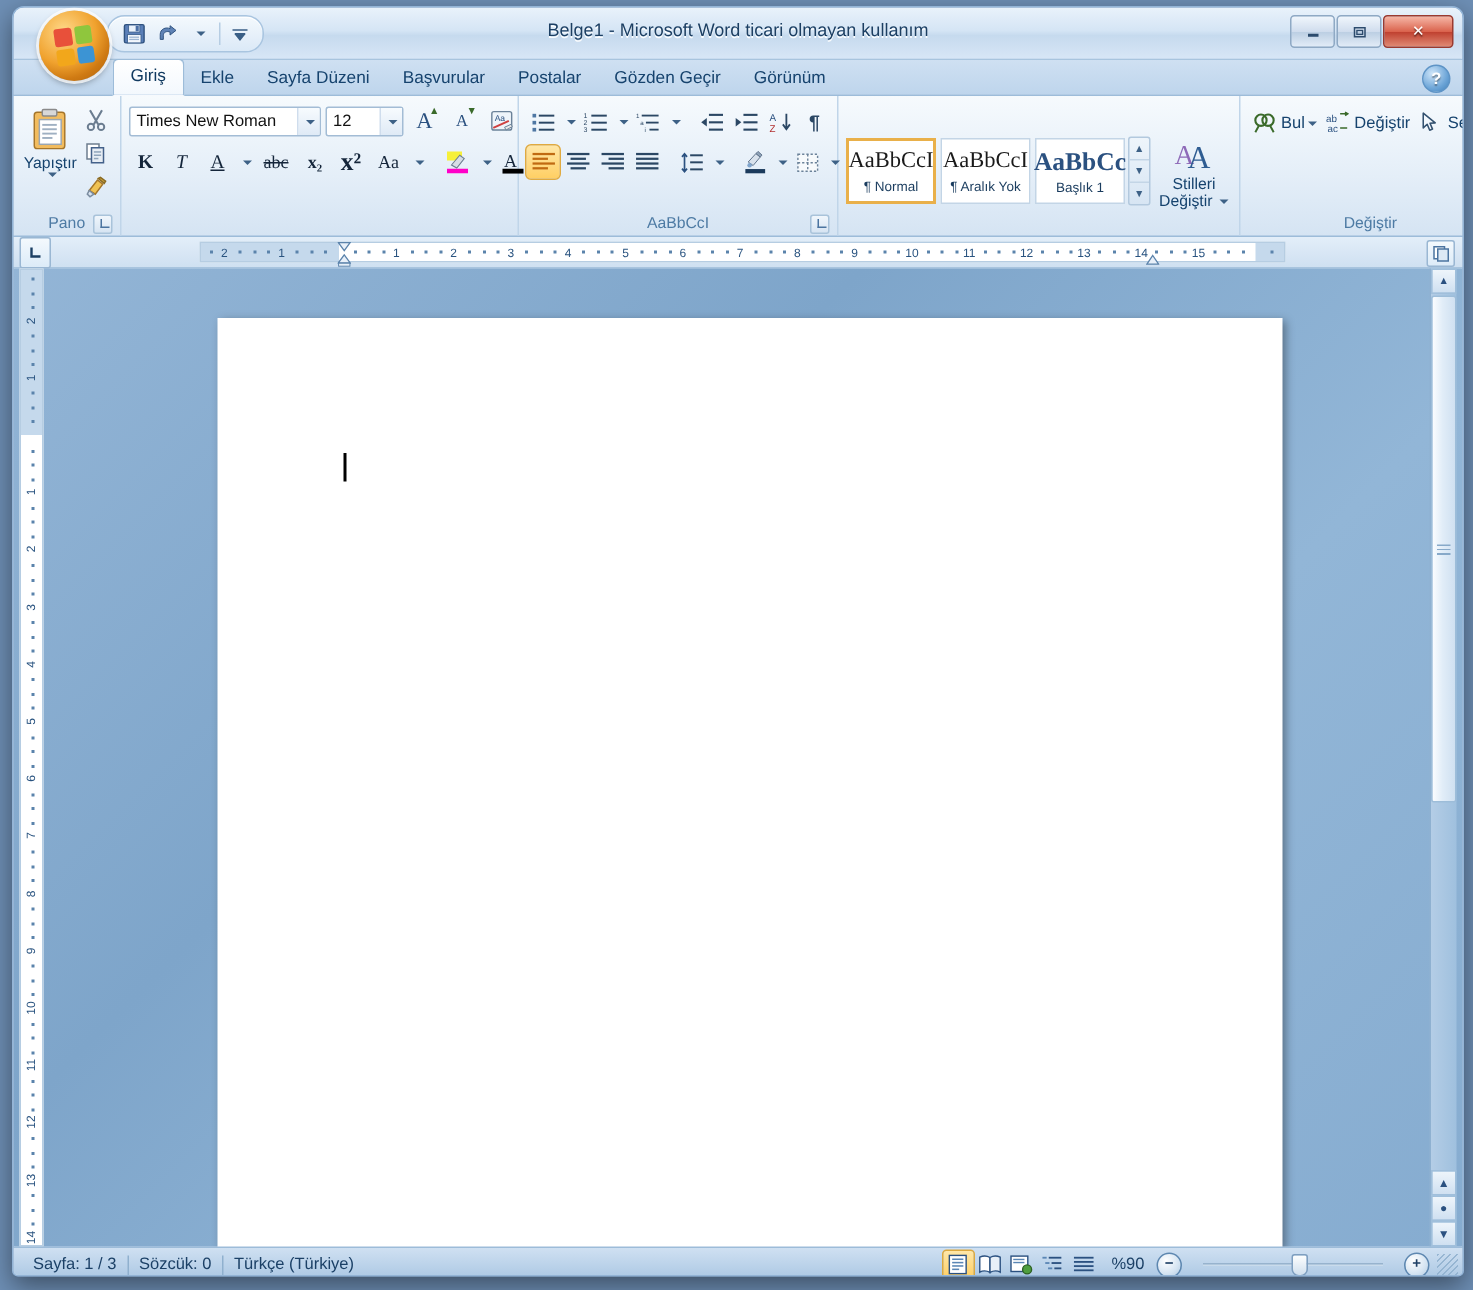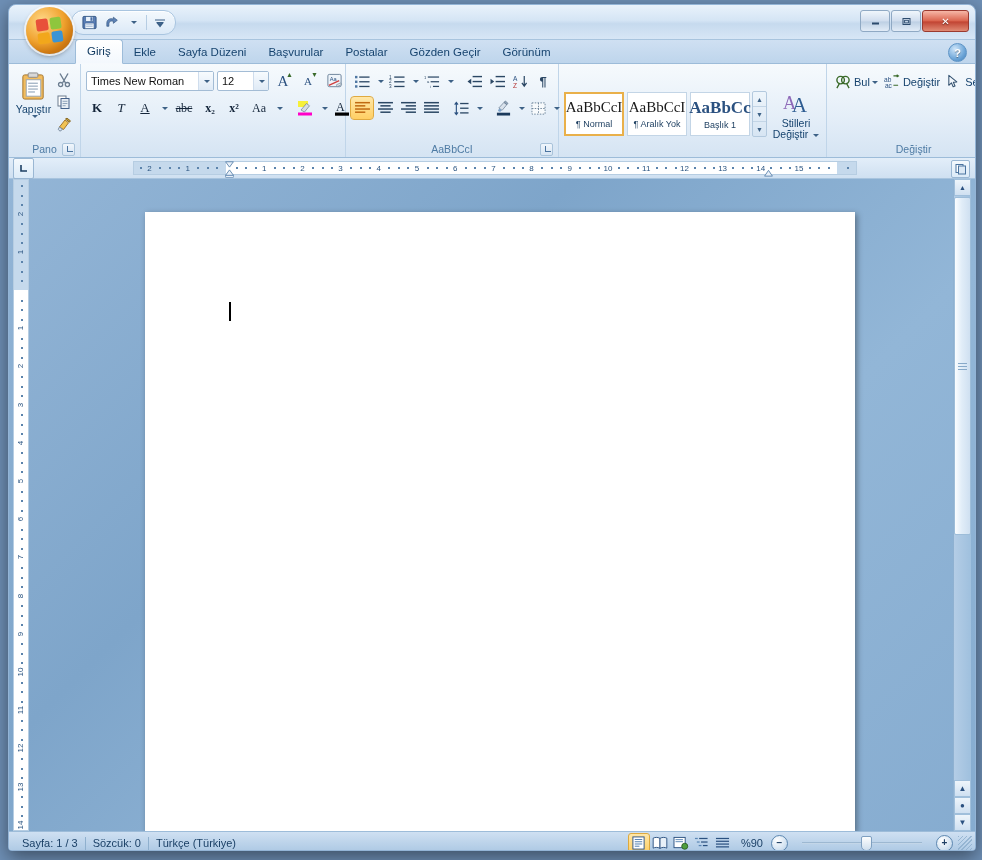--- a/index.html
+++ b/index.html
@@ -166,20 +166,21 @@
   .resize{width:14px;height:14px;margin:0 3px 0 5px;
     background:repeating-linear-gradient(135deg,#8fb0ce 0 1px,transparent 1px 3px);opacity:.85;}
   svg{display:block;}
 </style>
 </head>
 <body>
 
 <div class="win">
 
   <div class="titlebar">
+    <div class="title-text">Belge1 - Microsoft Word ticari olmayan kullanım</div>
 
     <div class="qat">
       <div class="qat-btn">
         <svg width="15" height="15" viewBox="0 0 16 16">
           <rect x="1" y="1.5" width="14" height="13" rx="1.2" fill="#5a7fb8" stroke="#2f527f"></rect>
           <rect x="4" y="1.8" width="8" height="5" fill="#eaf2fb" stroke="#3a5e8c" stroke-width=".6"></rect>
           <rect x="9" y="2.4" width="2.2" height="3.8" fill="#4a6fa5"></rect>
           <rect x="3.2" y="8.6" width="9.6" height="5.9" fill="#f2f7fc" stroke="#3a5e8c" stroke-width=".6"></rect>
           <rect x="4.4" y="10" width="7" height=".9" fill="#9bb4d2"></rect>
           <rect x="4.4" y="11.6" width="7" height=".9" fill="#9bb4d2"></rect>
@@ -331,21 +332,21 @@
           <div class="smbtn" style="width:11px">
             <span class="caret"></span>
           </div>
           <div class="smbtn" style="width:26px">
             <span style="font-family:'Liberation Serif',serif;font-size:12px;color:#14253a;text-decoration:line-through">abc</span>
           </div>
           <div class="smbtn">
             <span style="font-family:'Liberation Serif',serif;font-size:12px;color:#14253a;font-weight:bold">x₂</span>
           </div>
           <div class="smbtn">
-            <span style="font-family:'Liberation Serif',serif;font-size:12px;color:#14253a;font-weight:bold">x²</span>
+            <span style="font-family:'Liberation Serif',serif;font-size:17px;color:#14253a;font-weight:bold">x²</span>
           </div>
           <div class="smbtn" style="width:24px">
             <span style="font-family:'Liberation Serif',serif;font-size:12px;color:#14253a">Aa</span>
           </div>
           <div class="smbtn" style="width:11px">
             <span class="caret"></span>
           </div>
           <div style="width:6px"></div>
           <div class="smbtn">
             <svg width="18" height="18" viewBox="0 0 18 18">

